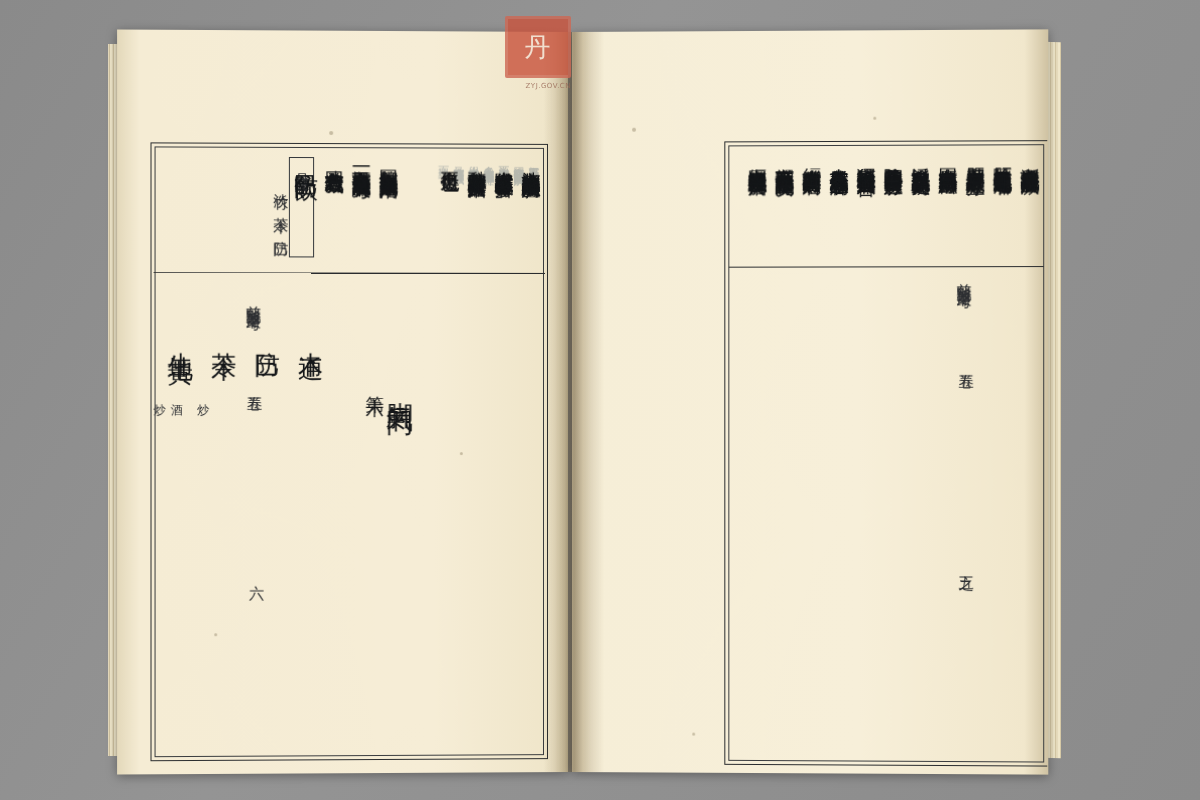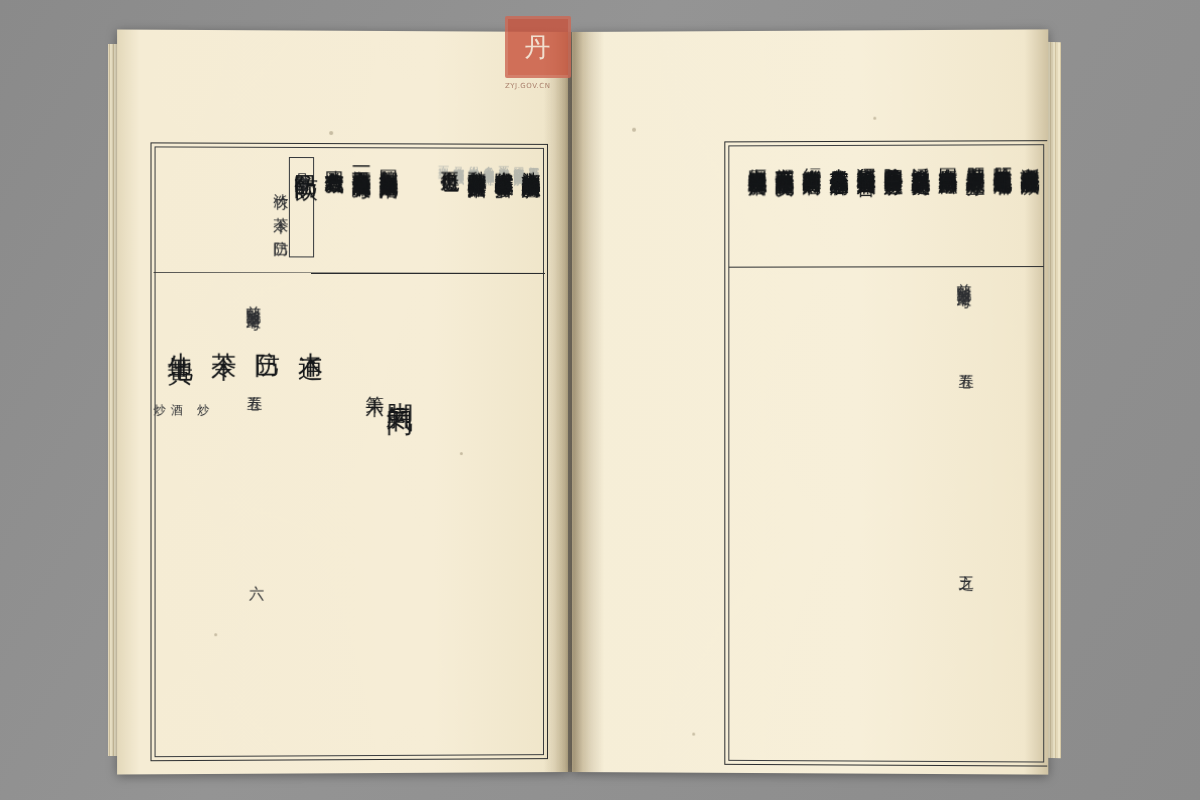--- a/index.html
+++ b/index.html
@@ -230,21 +230,21 @@
     justify-content: center;
     color: #f6ece0;
     font-family: "DejaVu Serif", serif;
     font-size: 26px;
     letter-spacing: 1px;
     opacity: 0.9;
   }
   .seal .seal-sub {
     position: absolute;
     left: 0; right: 0; bottom: -12px;
-    text-align: left;
+    text-align: right;
     font-size: 7px;
     color: #9a6a58;
     font-family: "DejaVu Sans", sans-serif;
     letter-spacing: 0.5px;
   }
 
   
   .speck {
     position: absolute;
     border-radius: 50%;

